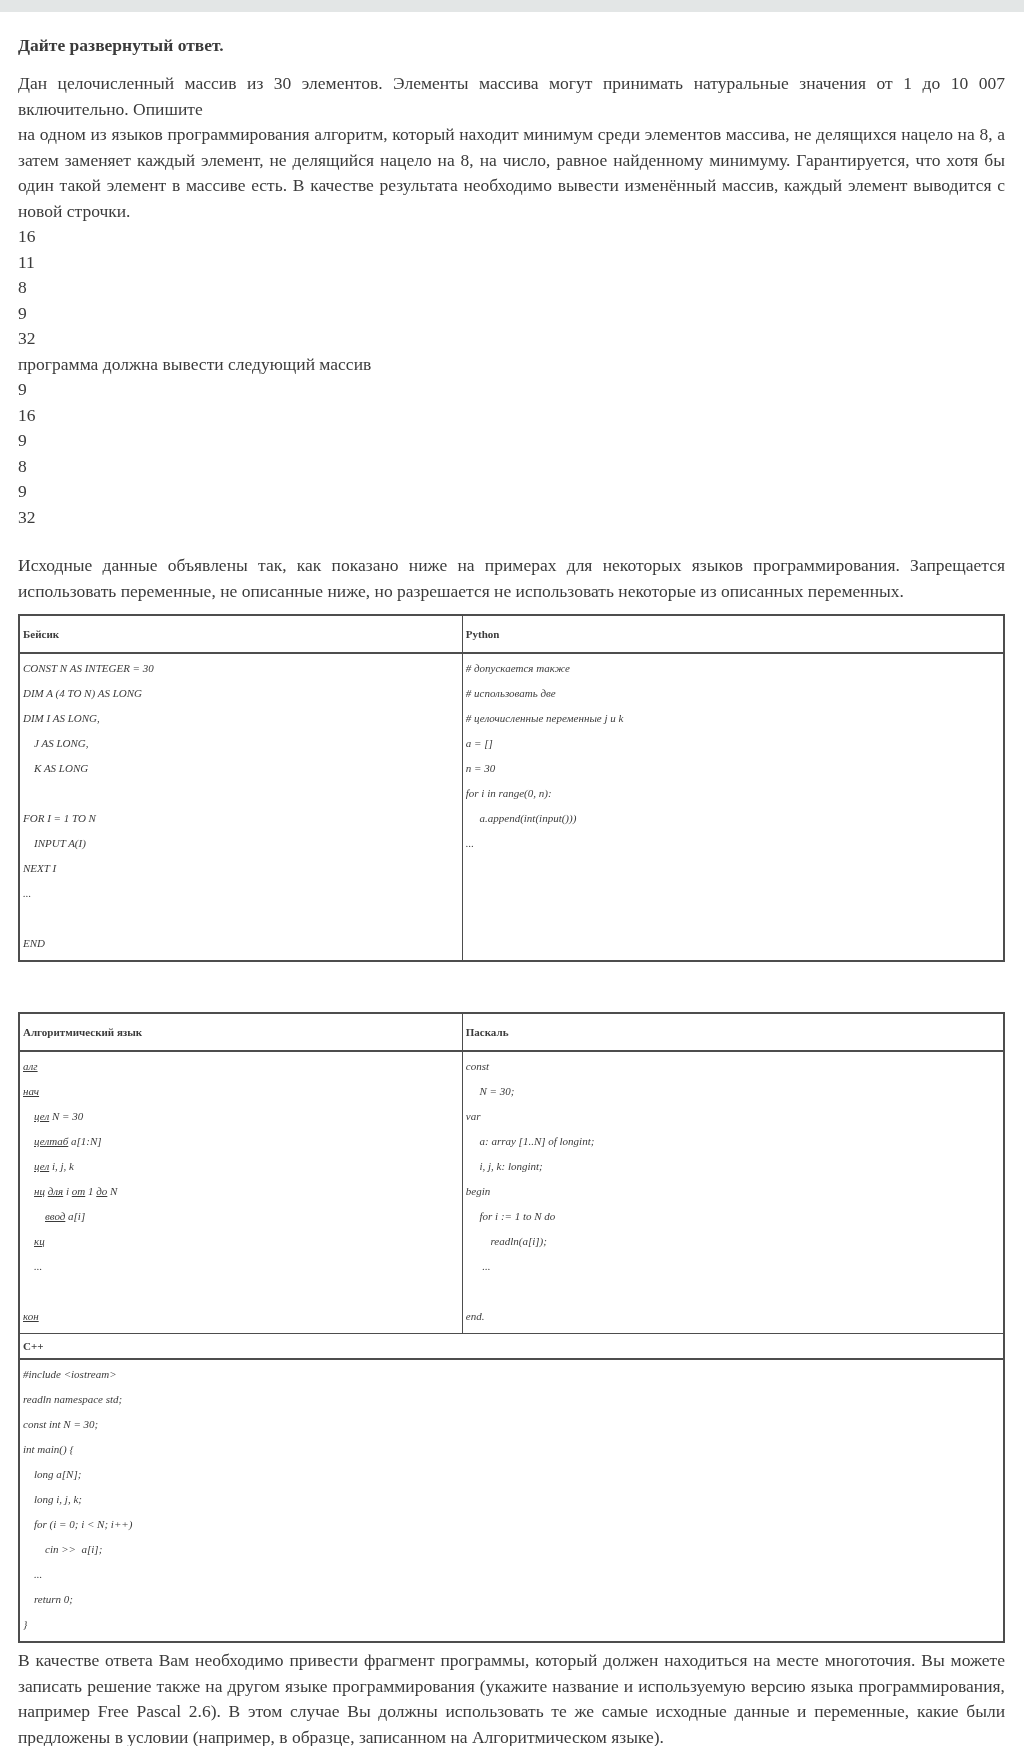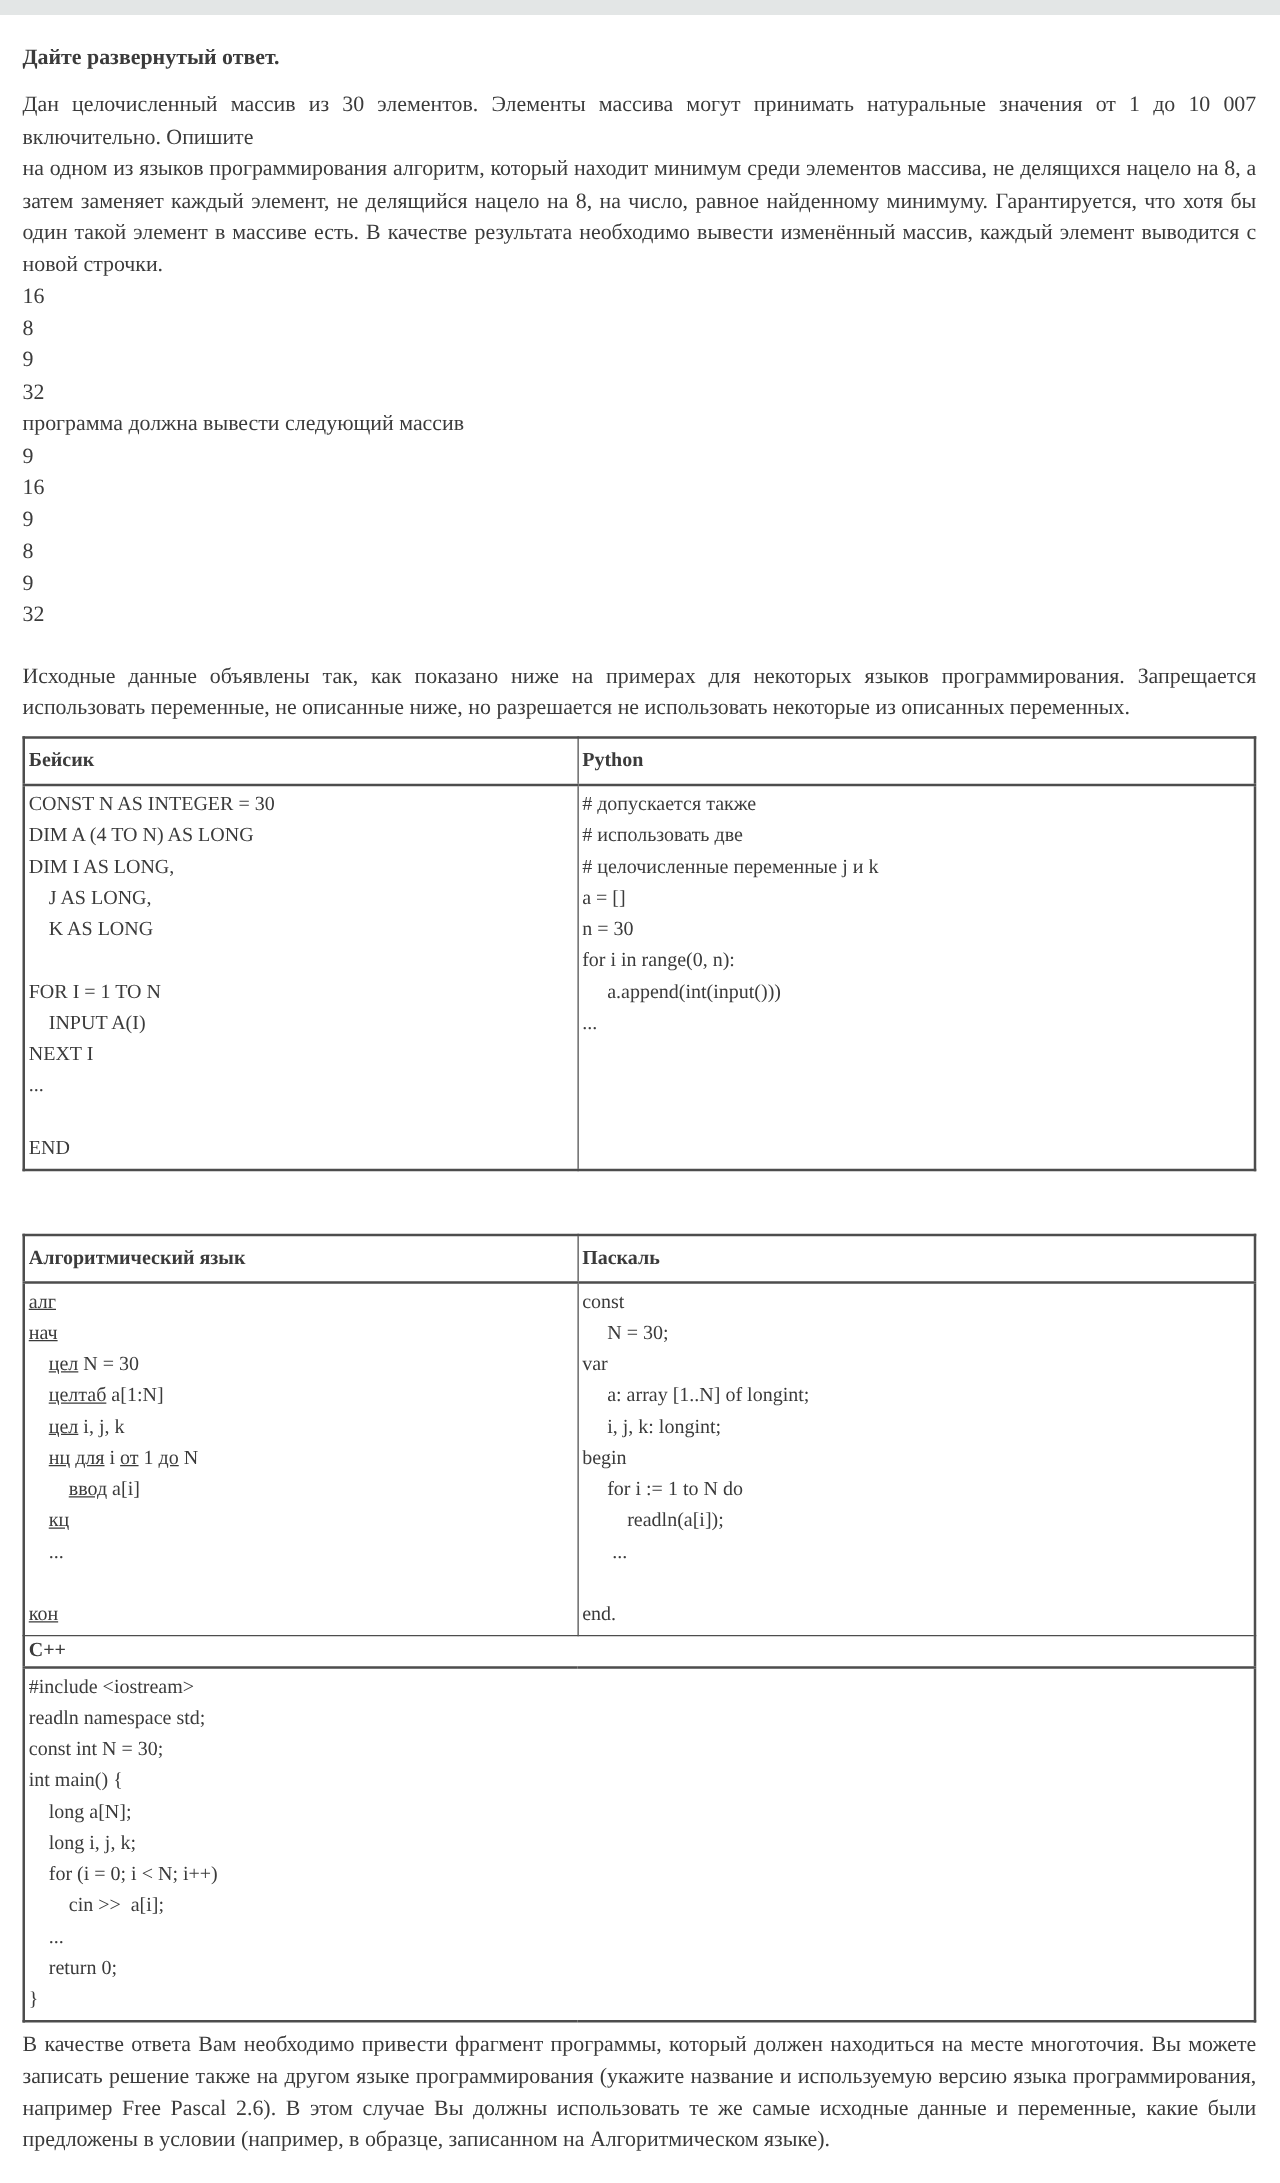--- a/index.html
+++ b/index.html
@@ -52,51 +52,53 @@
     table-layout: fixed;
   }
   table.lang-table col.c1 { width: 45%; }
   .t1 { margin-top: 10px; }
   .t2 { margin-top: 50px; border-radius: 18px; }
   th, td {
     border: 1px solid #4d4d4d;
     text-align: left;
     vertical-align: top;
     padding: 0 3px;
-    font-size: 16px;
+    font-size: 11px;
   }
   th {
     font-weight: bold;
     height: 36px;
     vertical-align: middle;
     border-bottom: 2px solid #4d4d4d;
   }
   th.cpp-row { height: 24px; }
   td.code-cell { padding: 2px 3px 4px 3px; }
   .code .line {
     white-space: pre;
     line-height: 25px;
+    font-style: italic;
   }
   .kw { text-decoration: underline; }
   .answer-note { margin-top: 5px; }
 </style>
 </head>
 <body>
 
 <div class="topbar"></div>
 
 <div class="content">
 
   <p class="heading">Дайте развернутый ответ.</p>
 
   <p class="para">Дан целочисленный массив из 30 элементов. Элементы массива могут принимать натуральные значения от 1 до 10 007 включительно. Опишите</p>
   <p class="para">на одном из языков программирования алгоритм, который находит минимум среди элементов массива, не делящихся нацело на 8, а затем заменяет каждый элемент, не делящийся нацело на 8, на число, равное найденному минимуму. Гарантируется, что хотя бы один такой элемент в массиве есть. В качестве результата необходимо вывести изменённый массив, каждый элемент выводится с новой строчки.</p>
 
   <div class="lines">
       <div class="line">16</div>
+      <div class="line">11</div>
       <div class="line">8</div>
       <div class="line">9</div>
       <div class="line">32</div>
     </div>
 
   <p class="plain">программа должна вывести следующий массив</p>
   <div class="lines">
       <div class="line">9</div>
       <div class="line">16</div>
       <div class="line">9</div>

